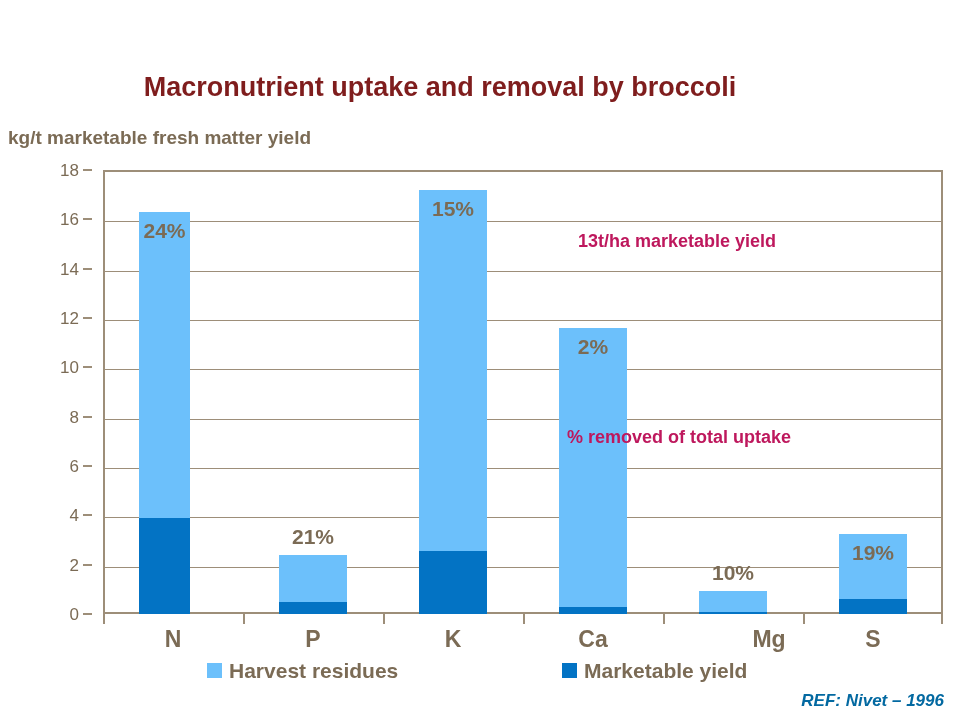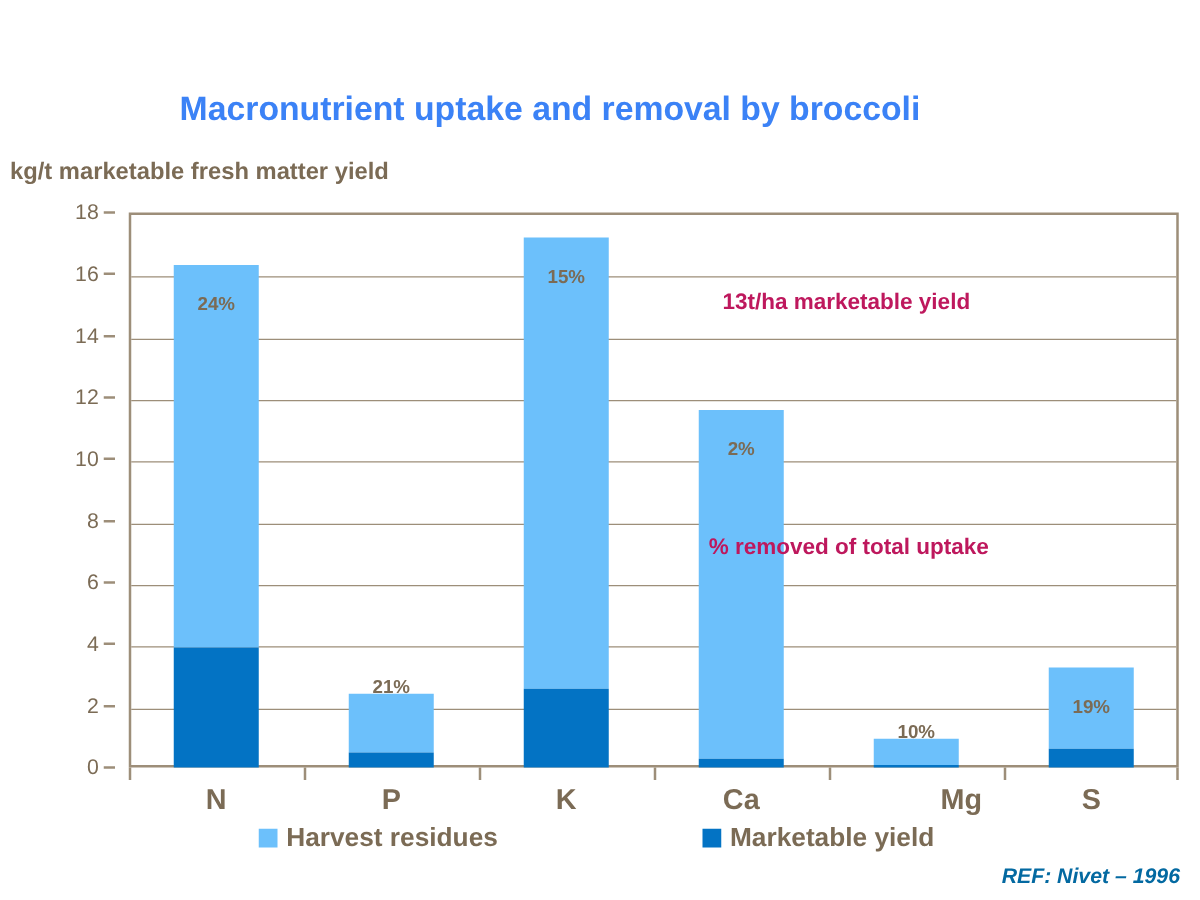--- a/index.html
+++ b/index.html
@@ -21,21 +21,21 @@
 
   
   #chart-title {
     position: absolute;
     left: 0;
     top: 72px;
     width: 880px;
     text-align: center;
     font-size: 27px;
     font-weight: bold;
-    color: #3b82f6;
+    color: #7f1d1d;
     letter-spacing: 0px;
     white-space: nowrap;
   }
   #y-axis-title {
     position: absolute;
     left: 8px;
     top: 127px;
     font-size: 19px;
     font-weight: bold;
     color: #7B6B55;
@@ -111,26 +111,25 @@
     background: #6CC0FB;
   }
   .seg-yield {
     width: 100%;
     background: #0373C4;
   }
   .bar-label {
     position: absolute;
     width: 100%;
     text-align: center;
-    font-size: 15px;
+    font-size: 21px;
     font-weight: bold;
     color: #7B6B55;
     white-space: nowrap;
     line-height: 1;
-    margin-top: 16px;
   }
 
   
   .plot-annotation {
     position: absolute;
     font-size: 18px;
     font-weight: bold;
     color: #be185d;
     white-space: nowrap;
   }
@@ -244,21 +243,21 @@
       <div class="y-tick-mark" style="top: 148px;"></div>
       <div class="y-tick-label" style="top: 98.6667px;">14</div>
       <div class="y-tick-mark" style="top: 98.6667px;"></div>
       <div class="y-tick-label" style="top: 49.3333px;">16</div>
       <div class="y-tick-mark" style="top: 49.3333px;"></div>
       <div class="y-tick-label" style="top: 0px;">18</div>
       <div class="y-tick-mark" style="top: 0px;"></div>
     </div>
 
   <div id="bars-layer">
-      <div class="bar-group" style="left: 36px; width: 68px;">
+      <div class="bar-group" style="left: 36px; width: 51px;">
         <div class="bar-stack">
           <div class="seg-residues" style="height: 305.867px; background: rgb(108, 192, 251);"></div>
           <div class="seg-yield" style="height: 96.2px; background: rgb(3, 115, 196);"></div>
         </div>
         <div class="bar-label" style="top: 49.9333px;">24%</div>
       </div>
       <div class="bar-group" style="left: 176px; width: 68px;">
         <div class="bar-stack">
           <div class="seg-residues" style="height: 46.8667px; background: rgb(108, 192, 251);"></div>
           <div class="seg-yield" style="height: 12.3333px; background: rgb(3, 115, 196);"></div>

